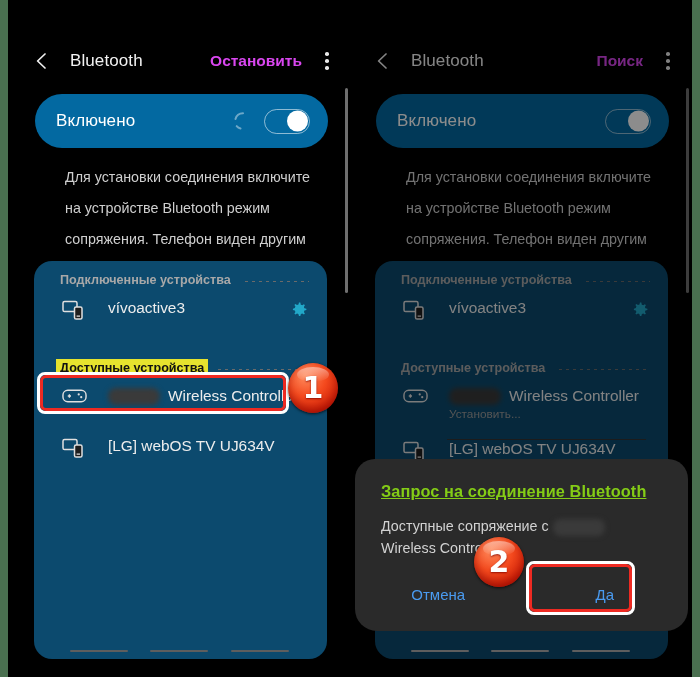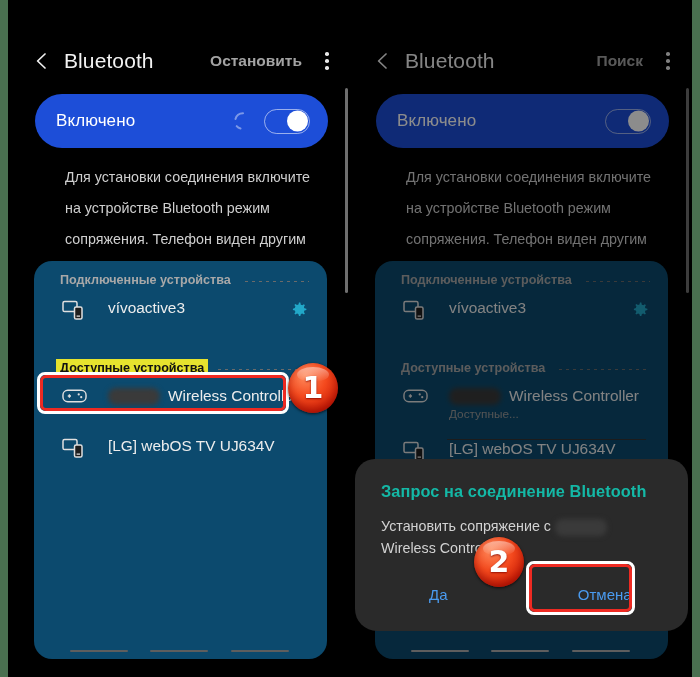--- a/index.html
+++ b/index.html
@@ -17,28 +17,28 @@
   .edge-strip.right { right: 0; }
 
   .panel { position: absolute; top: 0; height: 677px; width: 341px; background: #000; overflow: hidden; }
   .panel.left  { left: 9px; }
   .panel.right { left: 350px; }
 
   
   .appbar { position: absolute; left: 0; right: 0; top: 38px; height: 46px; display: flex; align-items: center; }
   .back-btn { width: 40px; height: 40px; display: flex; align-items: center; justify-content: center; margin-left: 13px; }
   .back-btn svg { display: block; }
-  .appbar-title { font-size: 21px; color: #f2f2f2; margin-left: 2px; letter-spacing: .1px; }
-  .appbar-action { margin-left: auto; font-size: 15.5px; font-weight: bold; color: #a3a3a3; }
+  .appbar-title { font-size: 17px; color: #f2f2f2; margin-left: 8px; letter-spacing: .1px; }
+  .appbar-action { margin-left: auto; font-size: 15.5px; font-weight: bold; color: #d946ef; }
   .overflow-btn { width: 34px; height: 40px; display: flex; flex-direction: column; align-items: center; justify-content: center; gap: 3.5px; margin-left: 8px; margin-right: 6px; }
   .overflow-btn i { display: block; width: 3.6px; height: 3.6px; border-radius: 50%; background: #e8e8e8; }
 
   
   .pill { position: absolute; left: 26px; right: 22px; top: 94px; height: 54px; border-radius: 27px;
-          background: #1d4ed8; display: flex; align-items: center; }
+          background: #0369a1; display: flex; align-items: center; }
   .pill-label { font-size: 17px; color: #fff; margin-left: 21px; letter-spacing: .1px; }
   .spinner { margin-left: auto; width: 22px; height: 22px; opacity: .42; }
   .toggle { margin-left: 10px; margin-right: 18px; width: 46px; height: 25px; border-radius: 13px;
             border: 1.5px solid rgba(255,255,255,.55); position: relative; }
   .knob { position: absolute; top: 50%; right: 1.5px; transform: translateY(-50%);
           width: 21px; height: 21px; border-radius: 50%; background: #ffffff; }
 
   
   .hint { position: absolute; left: 56px; right: 30px; top: 162px; font-size: 14.3px;
           line-height: 31px; color: #cfcfcf; }
@@ -80,21 +80,21 @@
   
   .scrollbar { position: absolute; width: 3px; border-radius: 2px; background: #6f6f6f; }
 
   
   .dimmer { position: absolute; left: 0; top: 0; width: 341px; height: 677px;
             background: rgba(0,0,0,.45); pointer-events: none; }
 
   
   .dialog { position: absolute; left: 5px; right: 3px; top: 459px; height: 172px;
             background: #2a2a2a; border-radius: 20px 20px 22px 22px; }
-  .dialog-title { font-size: 16.3px; font-weight: bold; color: #14b8a6; padding: 23px 0 0 26px; letter-spacing: .1px; }
+  .dialog-title { font-size: 16.3px; font-weight: bold; color: #84cc16; padding: 23px 0 0 26px; letter-spacing: .1px; text-decoration: underline; }
   .dialog-body { font-size: 14.3px; line-height: 22px; color: #d2d2d2; padding: 14px 30px 0 26px; }
   .dialog-actions { position: absolute; left: 0; right: 0; bottom: 12px; height: 48px; display: flex; align-items: center; }
   .dlg-btn { flex: 1; text-align: center; font-size: 15px; color: #4a9bf0; line-height: 48px; }
 
   .navbar { position: absolute; left: 0; right: 0; bottom: 20px; height: 12px; display: flex; align-items: center; justify-content: space-around; padding: 0 50px; }
   .navbar i { display: block; width: 58px; height: 2.5px; border-radius: 2px; background: #5e5e5e; }
 </style>
 </head>
 <body>
 
@@ -269,21 +269,21 @@
             <line x1="7.7" y1="7.3" x2="7.7" y2="10.7" stroke="#e0e0e0" stroke-width="1.4"></line>
             <circle cx="17.4" cy="7.4" r="1.15" fill="#e0e0e0"></circle>
             <circle cx="20" cy="10.2" r="1.15" fill="#e0e0e0"></circle>
           </svg>
         </div>
         <div class="dev-text-wrap">
           <div class="dev-name" style="margin-left:0;">
             <span class="redact"></span>
             <span>Wireless Controller</span>
           </div>
-          <div class="dev-sub">Доступные...</div>
+          <div class="dev-sub">Установить...</div>
         </div>
       </div>
 
       <div class="row-divider"></div>
 
       <div class="device-row">
         <div class="dev-icon">
           <svg width="24" height="22" viewBox="0 0 24 22">
             <rect x="1" y="2.5" width="14" height="10" rx="1.6" fill="none" stroke="#e0e0e0" stroke-width="1.5"></rect>
             <rect x="12.5" y="8" width="7.5" height="12" rx="1.6" fill="#1e1e1e" stroke="#e0e0e0" stroke-width="1.5"></rect>
@@ -293,27 +293,27 @@
         <div class="dev-name">[LG] webOS TV UJ634V</div>
       </div>
 
     </div>
 
     <div class="dimmer"></div>
 
     <div class="dialog">
       <div class="dialog-title">Запрос на соединение Bluetooth</div>
       <div class="dialog-body">
-        <span>Установить сопряжение с</span>
+        <span>Доступные сопряжение с</span>
         <span class="redact"></span>
         <span>Wireless Controller?</span>
       </div>
       <div class="dialog-actions">
+        <div class="dlg-btn">Отмена</div>
         <div class="dlg-btn">Да</div>
-        <div class="dlg-btn">Отмена</div>
       </div>
     </div>
 
     <div class="sel-box" style="left:176px; top:561px; width:109px; height:54px;"></div>
 
     <div class="navbar">
         <i></i>
         <i></i>
         <i></i>
       </div>

